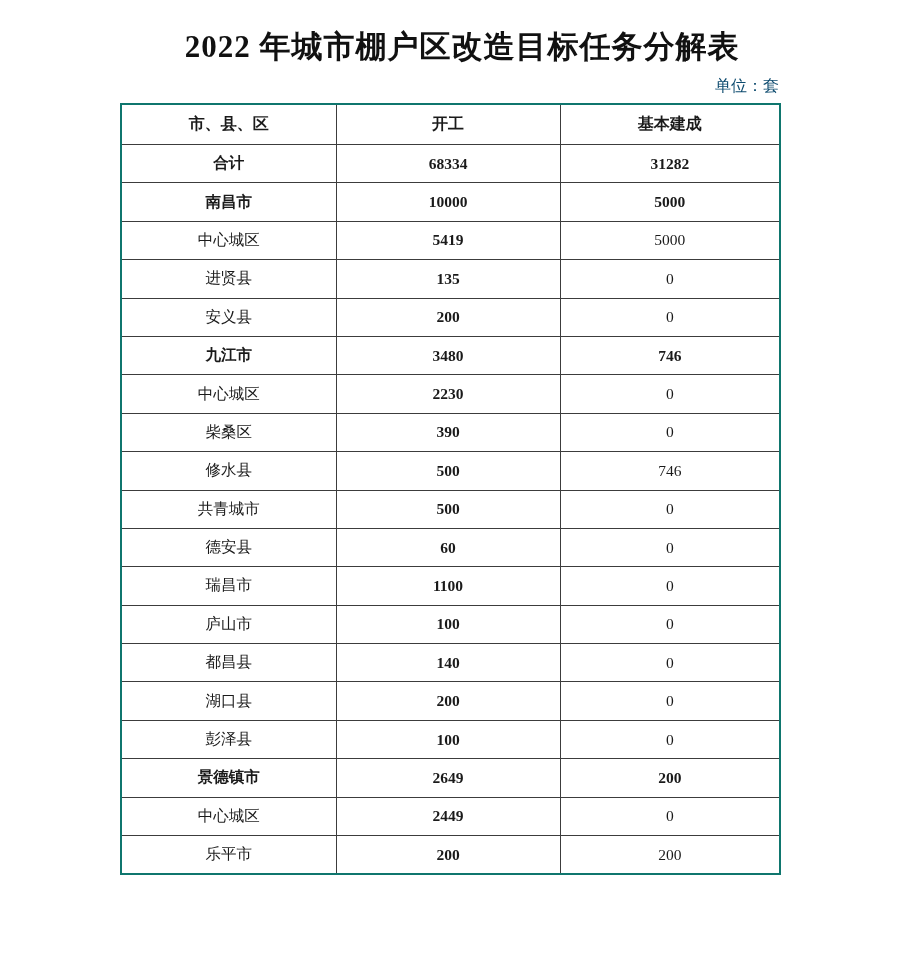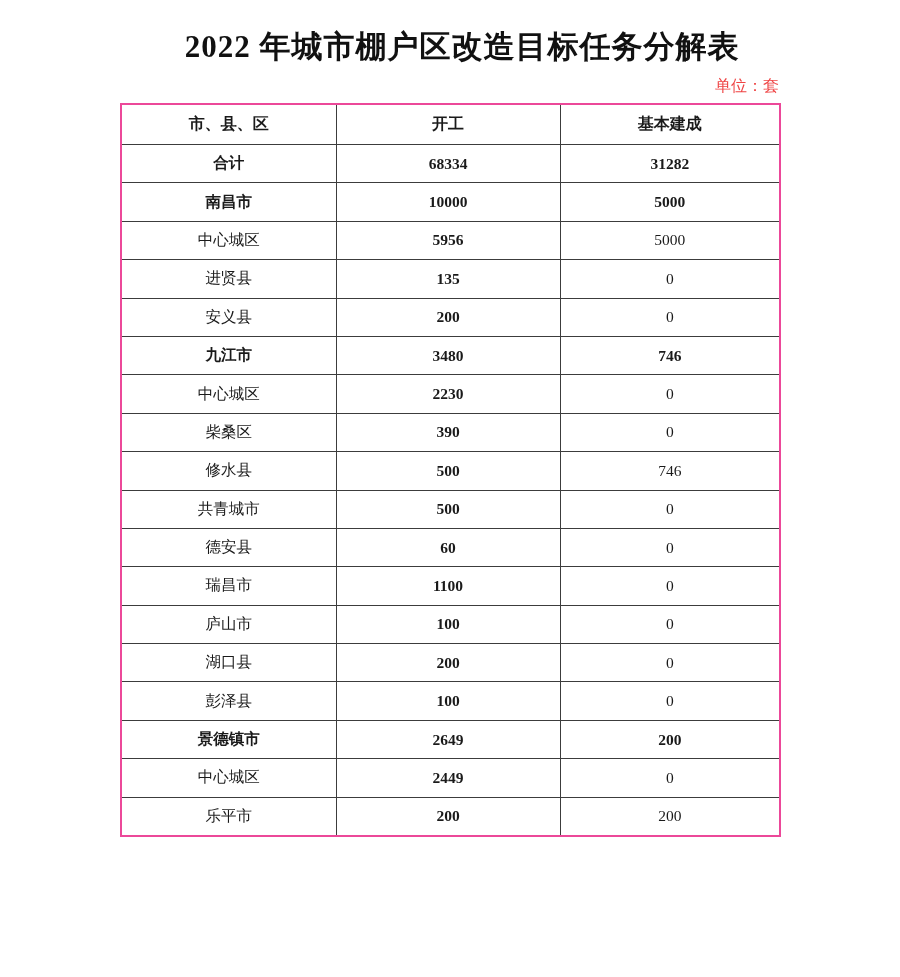--- a/index.html
+++ b/index.html
@@ -28,30 +28,30 @@
     letter-spacing: 1px;
     color: #111111;
   }
   .unit-label {
     position: absolute;
     top: 76px;
     left: 120px;
     width: 659px;
     text-align: right;
     font-size: 16px;
-    color: #ef4444;
+    color: #0c4a6e;
   }
   table.data-table {
     position: absolute;
     top: 103px;
     left: 120px;
     width: 659px;
     border-collapse: collapse;
     table-layout: fixed;
-    border: 2px solid #ec4899;
+    border: 2px solid #0f766e;
   }
   table.data-table th,
   table.data-table td {
     border: 1px solid #3c3c3c;
     text-align: center;
     vertical-align: middle;
     padding: 0;
     font-size: 15.5px;
     color: #1a1a1a;
   }
@@ -102,21 +102,21 @@
     <td>68334</td>
     <td>31282</td>
   </tr>
         <tr class="bold-row">
     <td>南昌市</td>
     <td>10000</td>
     <td>5000</td>
   </tr>
         <tr>
     <td>中心城区</td>
-    <td>5956</td>
+    <td>5419</td>
     <td>5000</td>
   </tr>
         <tr>
     <td>进贤县</td>
     <td>135</td>
     <td>0</td>
   </tr>
         <tr>
     <td>安义县</td>
     <td>200</td>
@@ -156,20 +156,25 @@
     <td>瑞昌市</td>
     <td>1100</td>
     <td>0</td>
   </tr>
         <tr>
     <td>庐山市</td>
     <td>100</td>
     <td>0</td>
   </tr>
         <tr>
+    <td>都昌县</td>
+    <td>140</td>
+    <td>0</td>
+  </tr>
+        <tr>
     <td>湖口县</td>
     <td>200</td>
     <td>0</td>
   </tr>
         <tr>
     <td>彭泽县</td>
     <td>100</td>
     <td>0</td>
   </tr>
         <tr class="bold-row">

